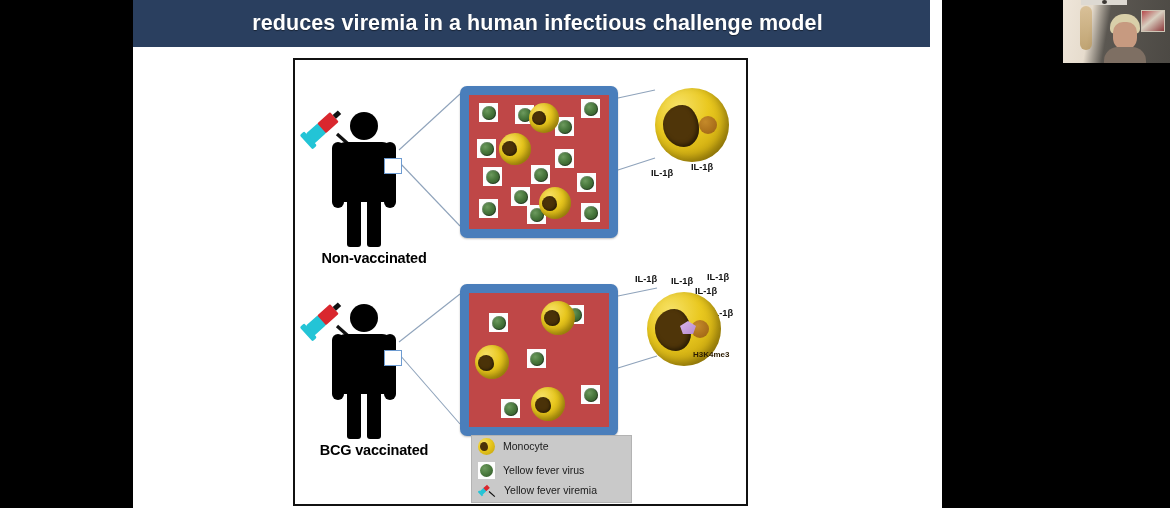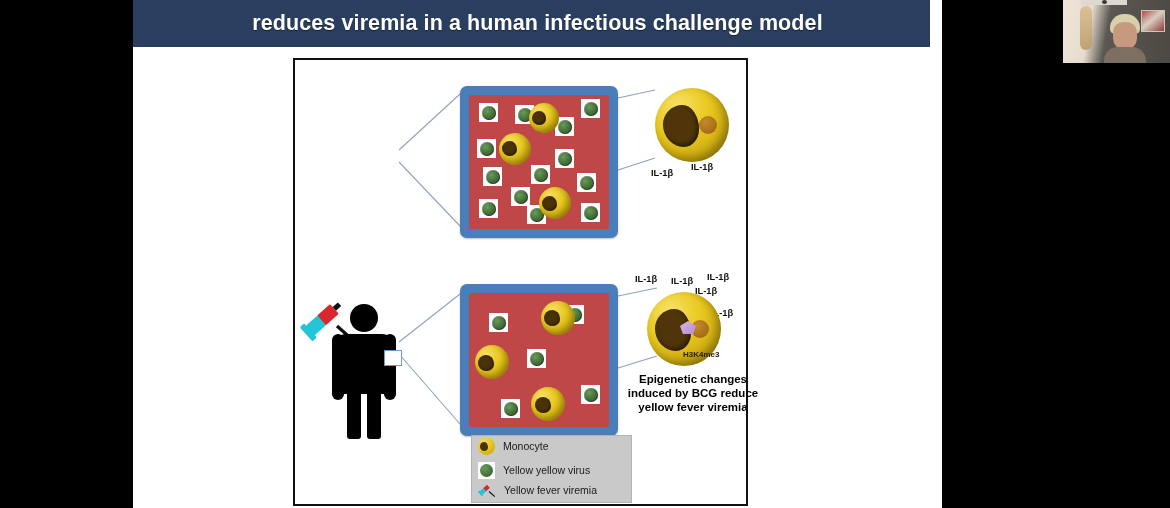--- a/index.html
+++ b/index.html
@@ -130,114 +130,137 @@
 
       <div class="panel" id="panelTop">
 
         <svg class="lines">
           <line x1="104" y1="70" x2="165" y2="14" stroke="#8fa3bb" stroke-width="1.1"></line>
           <line x1="104" y1="82" x2="165" y2="146" stroke="#8fa3bb" stroke-width="1.1"></line>
           <line x1="323" y1="18" x2="360" y2="10" stroke="#8fa3bb" stroke-width="1.1"></line>
           <line x1="323" y1="90" x2="360" y2="78" stroke="#8fa3bb" stroke-width="1.1"></line>
         </svg>
 
-
-        <div class="tissue" id="tissueTop">
-          <div class="tissue-in">
-            <div class="virus" style="left:10px;top:8px">
-                <i></i>
-              </div>
-            <div class="virus" style="left:46px;top:10px">
-                <i></i>
-              </div>
-            <div class="virus" style="left:112px;top:4px">
-                <i></i>
-              </div>
-            <div class="virus" style="left:8px;top:44px">
-                <i></i>
-              </div>
-            <div class="virus" style="left:86px;top:54px">
-                <i></i>
-              </div>
-            <div class="virus" style="left:14px;top:72px">
-                <i></i>
-              </div>
-            <div class="virus" style="left:62px;top:70px">
-                <i></i>
-              </div>
-            <div class="virus" style="left:108px;top:78px">
-                <i></i>
-              </div>
-            <div class="virus" style="left:42px;top:92px">
-                <i></i>
-              </div>
-            <div class="virus" style="left:10px;top:104px">
-                <i></i>
-              </div>
-            <div class="virus" style="left:58px;top:110px">
-                <i></i>
-              </div>
-            <div class="virus" style="left:112px;top:108px">
-                <i></i>
-              </div>
-            <div class="virus" style="left:86px;top:22px">
-                <i></i>
-              </div>
-
-            <div class="mono" style="left:60px;top:8px;width:30px;height:30px">
-              <div class="nuc" style="left:3px;top:8px;width:14px;height:14px"></div>
-            </div>
-            <div class="mono" style="left:30px;top:38px;width:32px;height:32px">
-              <div class="nuc" style="left:3px;top:8px;width:15px;height:15px"></div>
-            </div>
-            <div class="mono" style="left:70px;top:92px;width:32px;height:32px">
-              <div class="nuc" style="left:3px;top:9px;width:15px;height:15px"></div>
-            </div>
-          </div>
-        </div>
-
-        <div style="position:absolute;left:352px;top:4px;width:90px;height:110px">
-          <div class="bigmono" style="left:8px;top:4px">
-            <div class="bignuc"></div>
-            <div class="golgi"></div>
-          </div>
-          <div class="il" style="left:4px;top:84px">IL-1β</div>
-          <div class="il" style="left:44px;top:78px">IL-1β</div>
-        </div>
-      </div>
-
-      <div class="panel" id="panelBot">
-
-        <svg class="lines">
-          <line x1="104" y1="70" x2="165" y2="22" stroke="#8fa3bb" stroke-width="1.1"></line>
-          <line x1="104" y1="82" x2="165" y2="152" stroke="#8fa3bb" stroke-width="1.1"></line>
-          <line x1="323" y1="24" x2="362" y2="16" stroke="#8fa3bb" stroke-width="1.1"></line>
-          <line x1="323" y1="96" x2="362" y2="84" stroke="#8fa3bb" stroke-width="1.1"></line>
-        </svg>
-
         <div class="personwrap">
           <svg class="syringe" viewBox="0 0 62 54">
             <line x1="38" y1="32" x2="56" y2="48" stroke="#111" stroke-width="3.2"></line>
             <g transform="rotate(-42 26 24)">
               <rect x="6" y="17" width="17" height="13" rx="2" fill="#23c4d6"></rect>
               <rect x="22" y="17" width="17" height="13" rx="1" fill="#d9272e"></rect>
               <rect x="1" y="14" width="6" height="19" rx="1.5" fill="#23c4d6"></rect>
               <rect x="39" y="21" width="7" height="5" fill="#111"></rect>
             </g>
           </svg>
           <div class="person">
             <div class="p-head"></div>
             <div class="p-armL"></div>
             <div class="p-armR"></div>
             <div class="p-body"></div>
             <div class="p-torso"></div>
             <div class="p-legL"></div>
             <div class="p-legR"></div>
           </div>
           <div class="armband"></div>
+          <div class="plabel">Non-vaccinated</div>
+        </div>
+
+        <div class="tissue" id="tissueTop">
+          <div class="tissue-in">
+            <div class="virus" style="left:10px;top:8px">
+                <i></i>
+              </div>
+            <div class="virus" style="left:46px;top:10px">
+                <i></i>
+              </div>
+            <div class="virus" style="left:112px;top:4px">
+                <i></i>
+              </div>
+            <div class="virus" style="left:8px;top:44px">
+                <i></i>
+              </div>
+            <div class="virus" style="left:86px;top:54px">
+                <i></i>
+              </div>
+            <div class="virus" style="left:14px;top:72px">
+                <i></i>
+              </div>
+            <div class="virus" style="left:62px;top:70px">
+                <i></i>
+              </div>
+            <div class="virus" style="left:108px;top:78px">
+                <i></i>
+              </div>
+            <div class="virus" style="left:42px;top:92px">
+                <i></i>
+              </div>
+            <div class="virus" style="left:10px;top:104px">
+                <i></i>
+              </div>
+            <div class="virus" style="left:58px;top:110px">
+                <i></i>
+              </div>
+            <div class="virus" style="left:112px;top:108px">
+                <i></i>
+              </div>
+            <div class="virus" style="left:86px;top:22px">
+                <i></i>
+              </div>
+
+            <div class="mono" style="left:60px;top:8px;width:30px;height:30px">
+              <div class="nuc" style="left:3px;top:8px;width:14px;height:14px"></div>
+            </div>
+            <div class="mono" style="left:30px;top:38px;width:32px;height:32px">
+              <div class="nuc" style="left:3px;top:8px;width:15px;height:15px"></div>
+            </div>
+            <div class="mono" style="left:70px;top:92px;width:32px;height:32px">
+              <div class="nuc" style="left:3px;top:9px;width:15px;height:15px"></div>
+            </div>
+          </div>
+        </div>
+
+        <div style="position:absolute;left:352px;top:4px;width:90px;height:110px">
+          <div class="bigmono" style="left:8px;top:4px">
+            <div class="bignuc"></div>
+            <div class="golgi"></div>
+          </div>
+          <div class="il" style="left:4px;top:84px">IL-1β</div>
+          <div class="il" style="left:44px;top:78px">IL-1β</div>
+        </div>
+      </div>
+
+      <div class="panel" id="panelBot">
+
+        <svg class="lines">
+          <line x1="104" y1="70" x2="165" y2="22" stroke="#8fa3bb" stroke-width="1.1"></line>
+          <line x1="104" y1="82" x2="165" y2="152" stroke="#8fa3bb" stroke-width="1.1"></line>
+          <line x1="323" y1="24" x2="362" y2="16" stroke="#8fa3bb" stroke-width="1.1"></line>
+          <line x1="323" y1="96" x2="362" y2="84" stroke="#8fa3bb" stroke-width="1.1"></line>
+        </svg>
+
+        <div class="personwrap">
+          <svg class="syringe" viewBox="0 0 62 54">
+            <line x1="38" y1="32" x2="56" y2="48" stroke="#111" stroke-width="3.2"></line>
+            <g transform="rotate(-42 26 24)">
+              <rect x="6" y="17" width="17" height="13" rx="2" fill="#23c4d6"></rect>
+              <rect x="22" y="17" width="17" height="13" rx="1" fill="#d9272e"></rect>
+              <rect x="1" y="14" width="6" height="19" rx="1.5" fill="#23c4d6"></rect>
+              <rect x="39" y="21" width="7" height="5" fill="#111"></rect>
+            </g>
+          </svg>
+          <div class="person">
+            <div class="p-head"></div>
+            <div class="p-armL"></div>
+            <div class="p-armR"></div>
+            <div class="p-body"></div>
+            <div class="p-torso"></div>
+            <div class="p-legL"></div>
+            <div class="p-legR"></div>
+          </div>
+          <div class="armband"></div>
+          <div class="plabel">BCG vaccinated</div>
         </div>
 
         <div class="tissue" id="tissueBot">
           <div class="tissue-in">
             <div class="virus" style="left:20px;top:20px">
                 <i></i>
               </div>
             <div class="virus" style="left:58px;top:56px">
                 <i></i>
               </div>
@@ -268,40 +291,35 @@
           <div class="il" style="left:38px;top:4px">IL-1β</div>
           <div class="il" style="left:74px;top:0px">IL-1β</div>
           <div class="il" style="left:62px;top:14px">IL-1β</div>
           <div class="il" style="left:78px;top:36px">IL-1β</div>
 
           <div class="bigmono" style="left:14px;top:20px">
             <div class="bignuc"></div>
             <div class="golgi"></div>
             <div class="h3k"></div>
           </div>
-          <div class="h3lab" style="left:50px;top:78px">H3K4me3</div>
-
-          <div class="caption" style="left:-10px;top:100px;width:140px">
-            <div>Epigenetic changes</div>
-            <div>induced by BCG reduce</div>
-            <div>yellow fever viremia</div>
-          </div>
+          <div class="h3lab" style="left:60px;top:78px">H3K4me3</div>
+
         </div>
       </div>
 
       <div id="legend">
         <div class="lgrow" style="top:0">
           <span class="lgmono"></span>
           <span class="lgtxt">Monocyte</span>
         </div>
         <div class="lgrow" style="top:24px">
           <span class="lgvir">
               <i></i>
             </span>
-          <span class="lgtxt">Yellow yellow virus</span>
+          <span class="lgtxt">Yellow fever virus</span>
         </div>
         <div class="lgrow" style="top:44px">
           <svg width="18" height="18" viewBox="0 0 62 54">
             <line x1="38" y1="32" x2="58" y2="50" stroke="#111" stroke-width="4"></line>
             <g transform="rotate(-42 26 24)">
               <rect x="6" y="16" width="18" height="15" rx="2" fill="#23c4d6"></rect>
               <rect x="23" y="16" width="17" height="15" rx="1" fill="#d9272e"></rect>
               <rect x="0" y="13" width="7" height="21" rx="1.5" fill="#23c4d6"></rect>
             </g>
           </svg>

